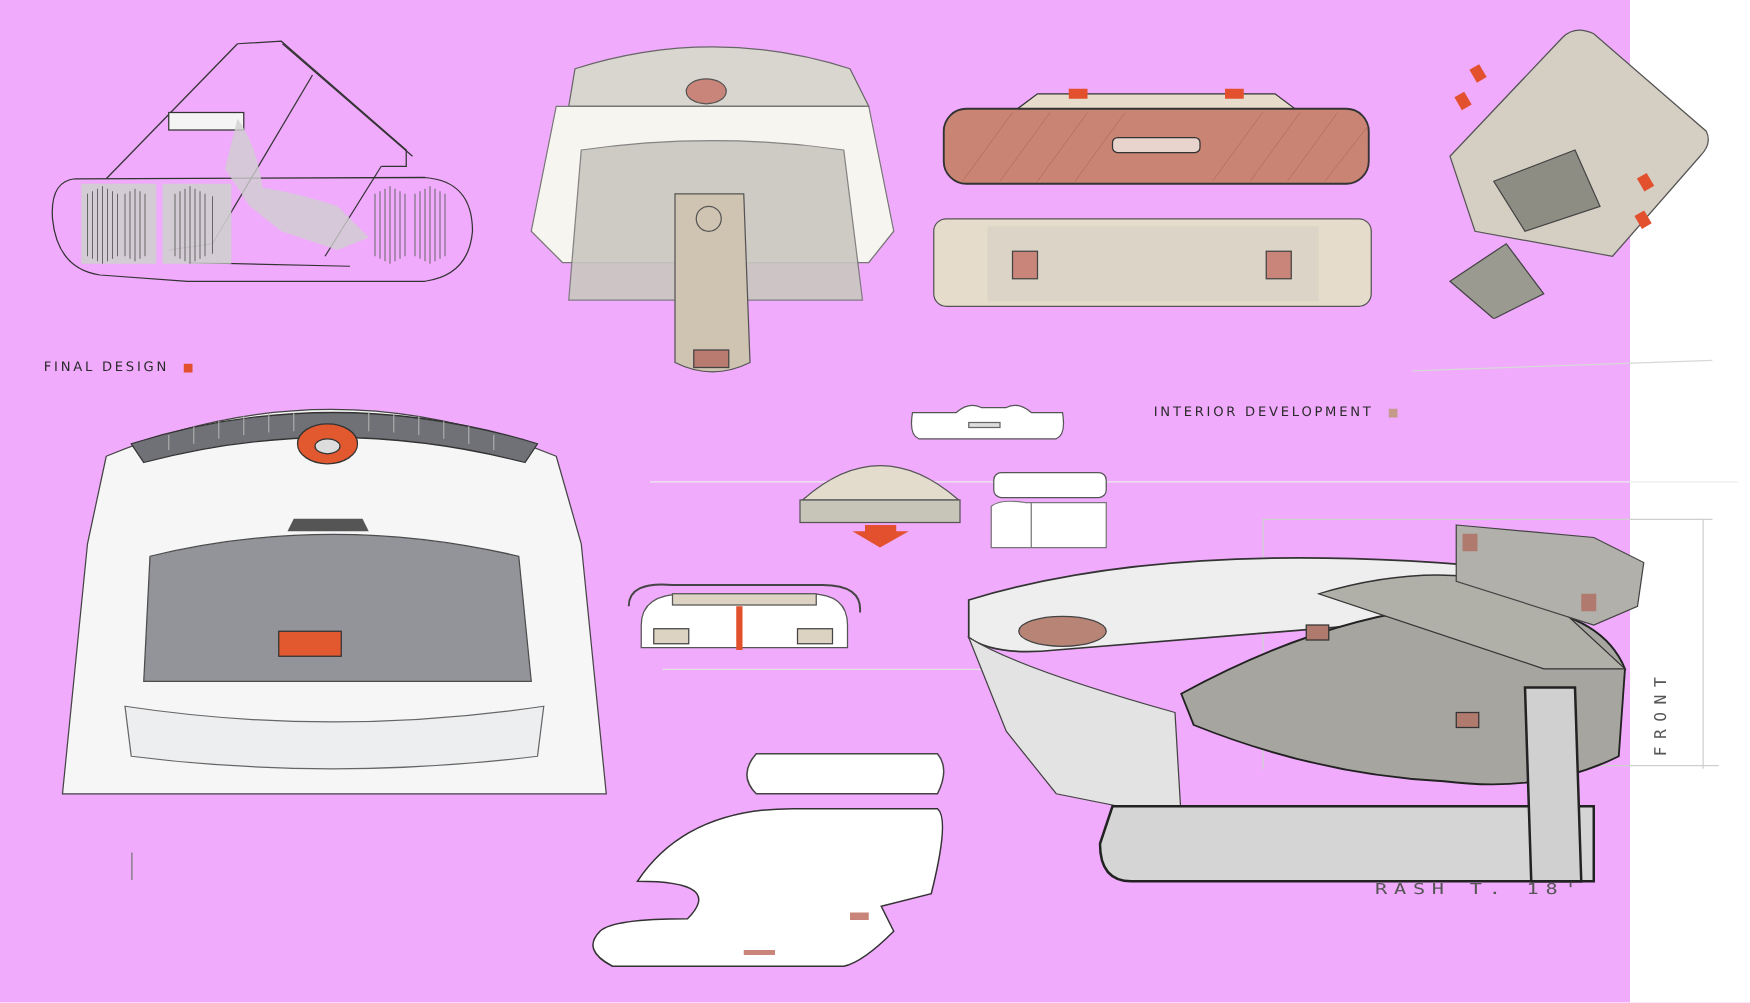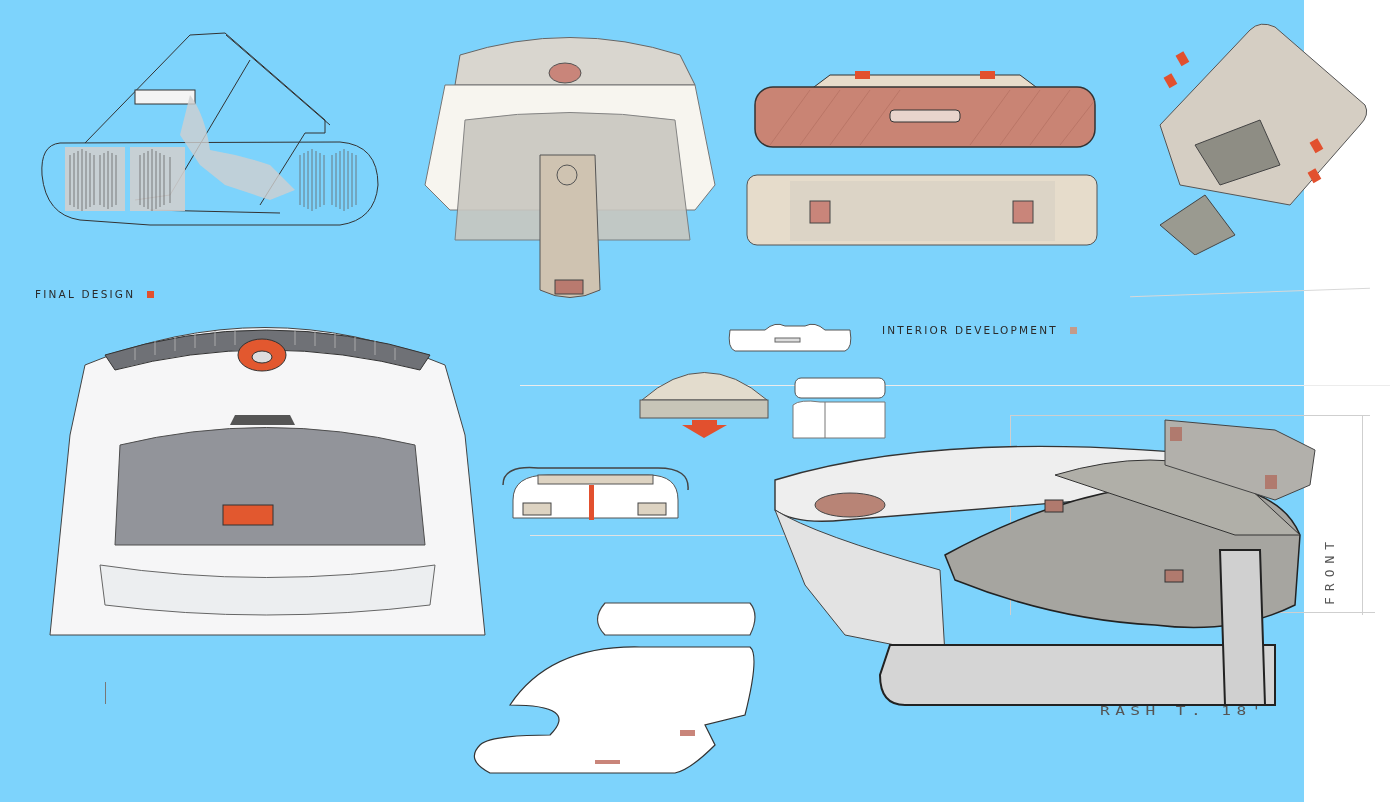--- a/index.html
+++ b/index.html
@@ -1,17 +1,17 @@
 <!DOCTYPE html>
 <html><head>
 <meta charset="utf-8">
 <style>
   html, body { margin:0; padding:0; background:#ffffff; }
   body { width:1400px; height:802px; position:relative; overflow:hidden; font-family:"DejaVu Sans", sans-serif; }
-  .sheet { position:absolute; left:0; top:0; width:1304px; height:802px; background:#7dd3fc; }
+  .sheet { position:absolute; left:0; top:0; width:1304px; height:802px; background:#f0abfc; }
   .label { position:absolute; font-size:10.5px; letter-spacing:2.2px; color:#2a2a2a; display:flex; align-items:center; gap:12px; white-space:nowrap; }
   .label .sq { width:7px; height:7px; display:inline-block; }
   .sketch { position:absolute; }
   .sig { position:absolute; font-family:"DejaVu Sans Mono", monospace; font-size:12px; letter-spacing:4px; color:#555; transform:scaleX(1.35); transform-origin:left center; }
   .front { position:absolute; font-family:"DejaVu Sans Mono", monospace; font-size:13px; letter-spacing:6px; color:#555; transform:rotate(-90deg); transform-origin:left top; white-space:nowrap; }
   .rule { position:absolute; background:#d8d8d8; }
 </style>
 </head>
 <body>
 
@@ -23,21 +23,21 @@
   <div class="rule" style="left:1010px;top:415px;width:360px;height:1px;background:#cfcfcf;"></div>
   <div class="rule" style="left:1362px;top:415px;width:1px;height:200px;background:#cfcfcf;"></div>
   <div class="rule" style="left:1265px;top:612px;width:110px;height:1px;background:#cfcfcf;"></div>
   <div class="rule" style="left:530px;top:535px;width:260px;height:1px;background:#e2e2e2;"></div>
   <div class="rule" style="left:105px;top:682px;width:1px;height:22px;background:#777;"></div>
 
   <div class="label" style="left:35px;top:288px;">
     <span>FINAL DESIGN</span>
     <span class="sq" style="background:#e2502e;"></span>
   </div>
-  <div class="label" style="left:882px;top:324px;">
+  <div class="label" style="left:923px;top:324px;">
     <span>INTERIOR DEVELOPMENT</span>
     <span class="sq" style="background:#c49a8a;"></span>
   </div>
 
   <svg class="sketch" style="left:40px;top:25px;" width="340" height="210" viewBox="0 0 340 210">
     <g fill="none" stroke="#333" stroke-width="1">
       <path d="M150 10 L185 8 L285 95 L285 108 L265 108"></path>
       <path d="M150 10 L45 118"></path>
       <path d="M186 10 L290 100"></path>
       <path d="M20 118 Q0 120 2 150 Q6 190 40 195 L110 200 L300 200 Q335 195 338 160 Q338 120 300 117 Z"></path>

